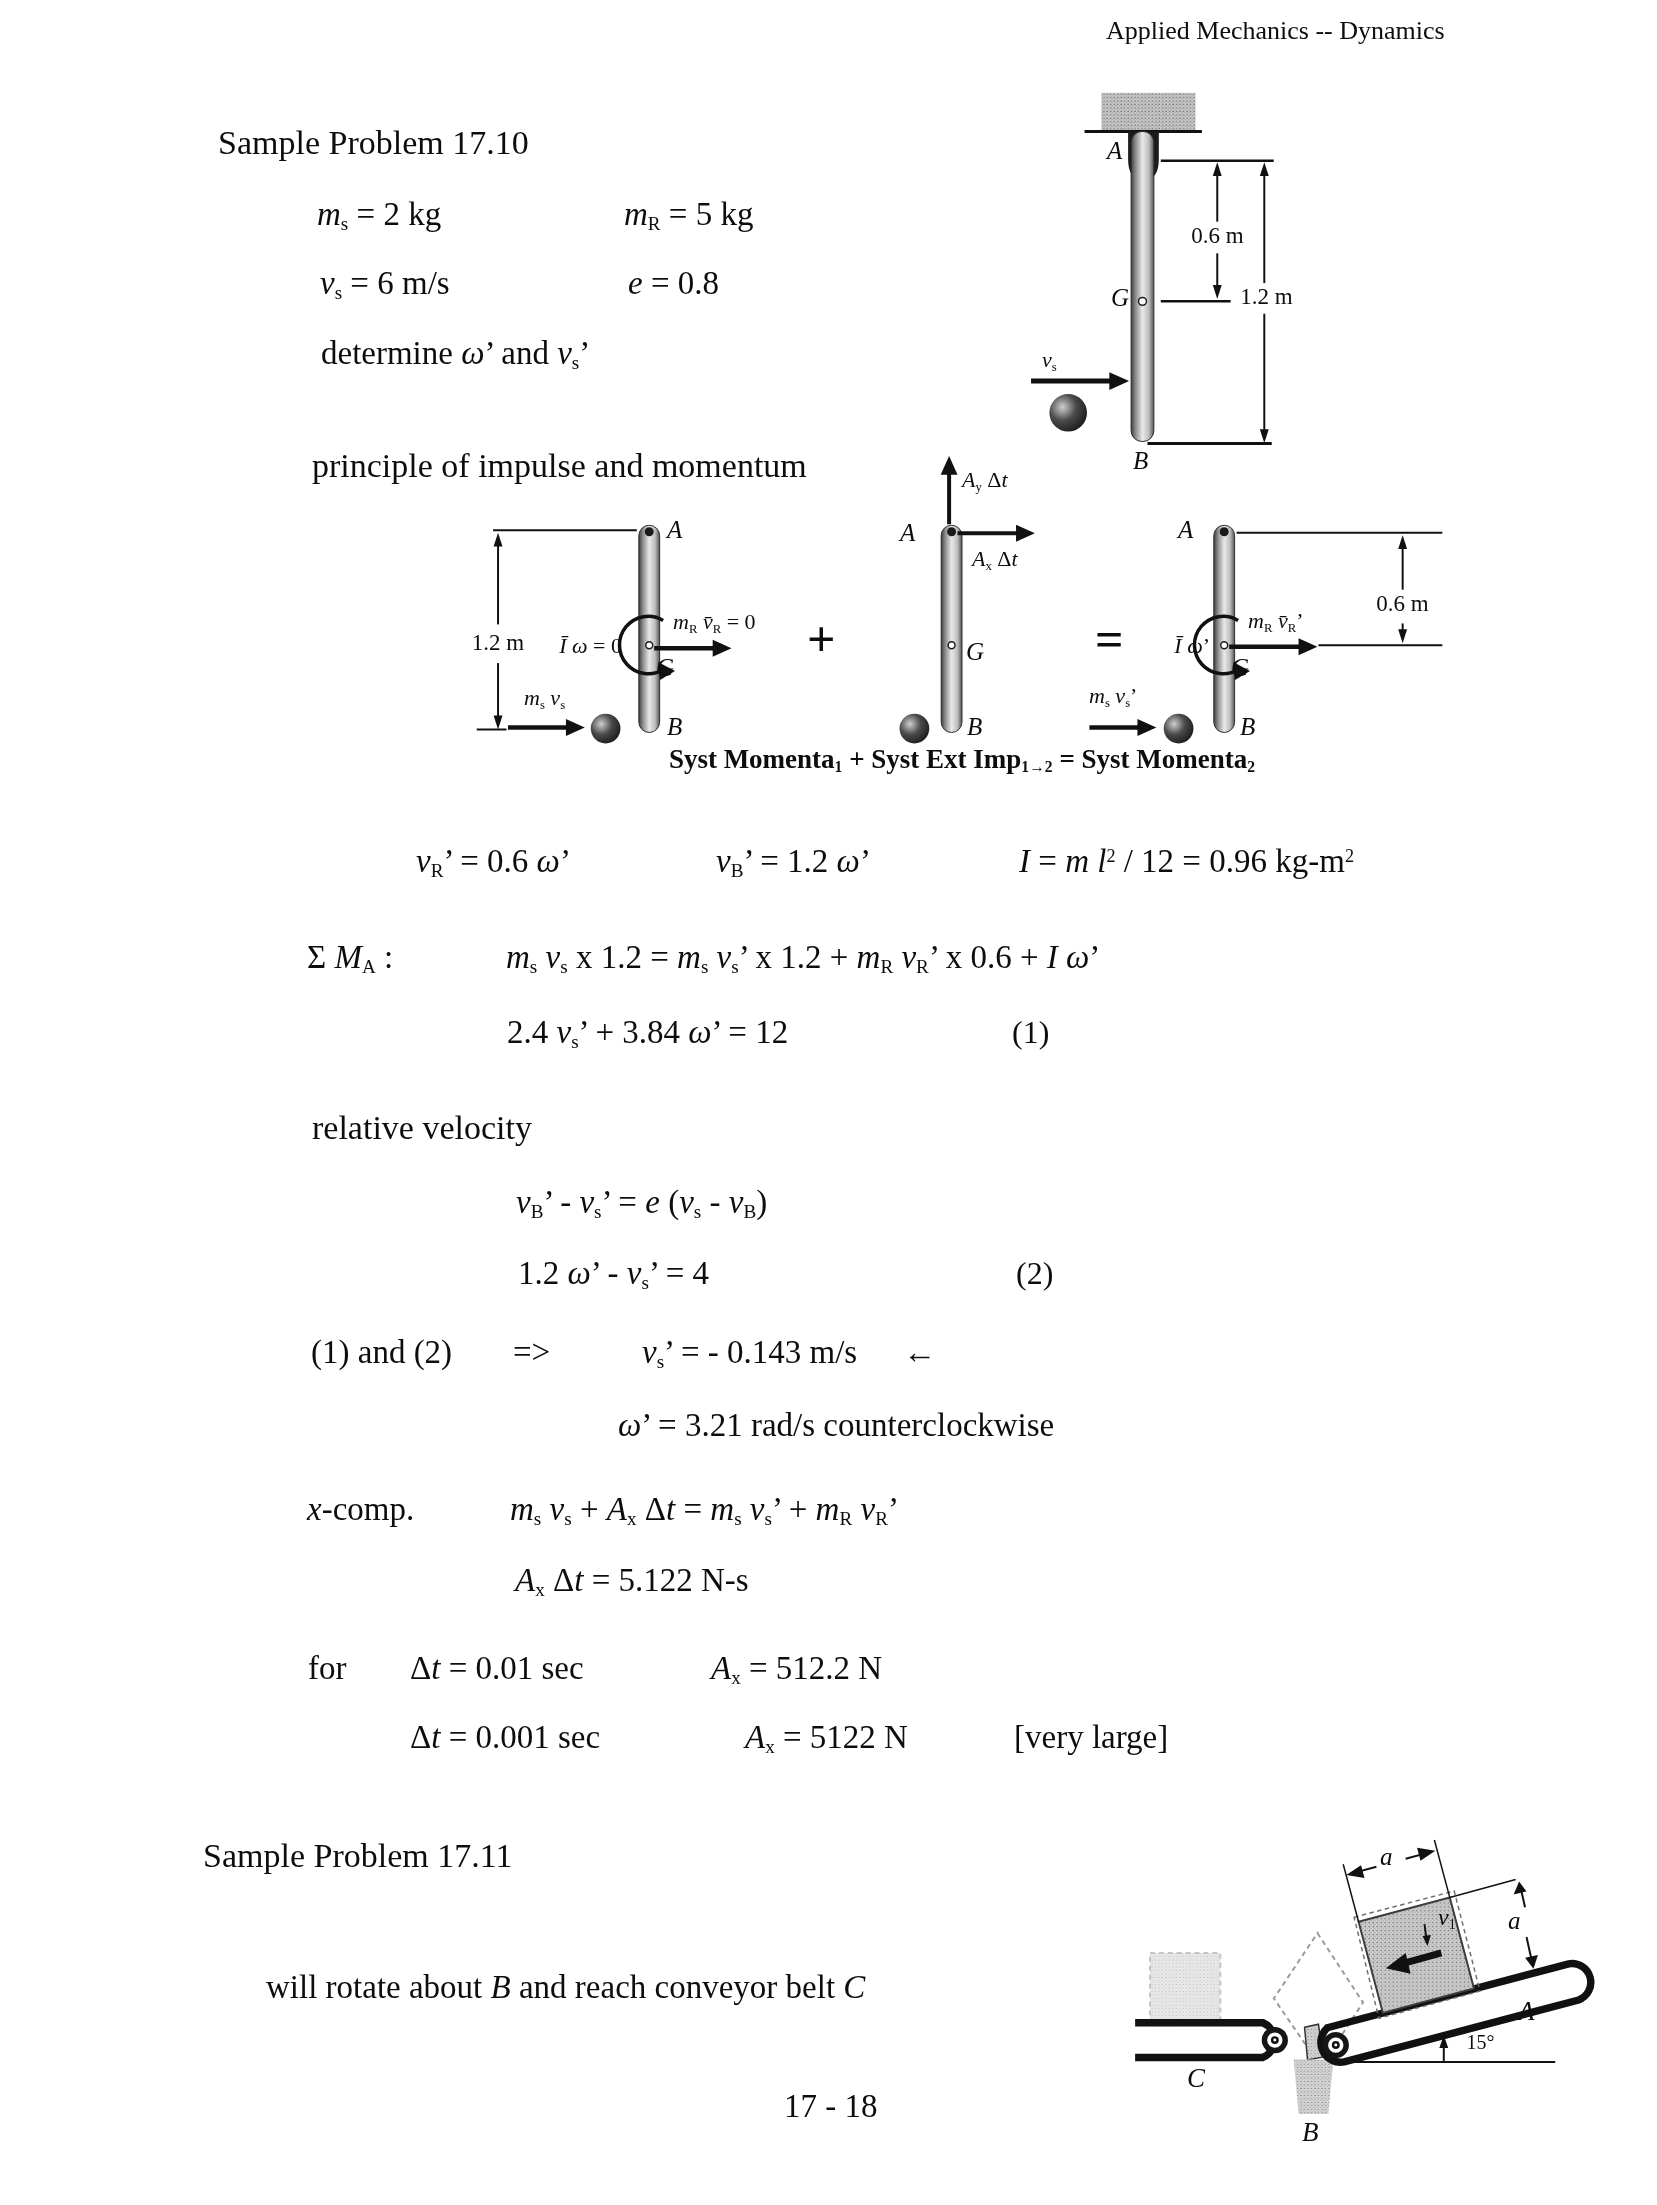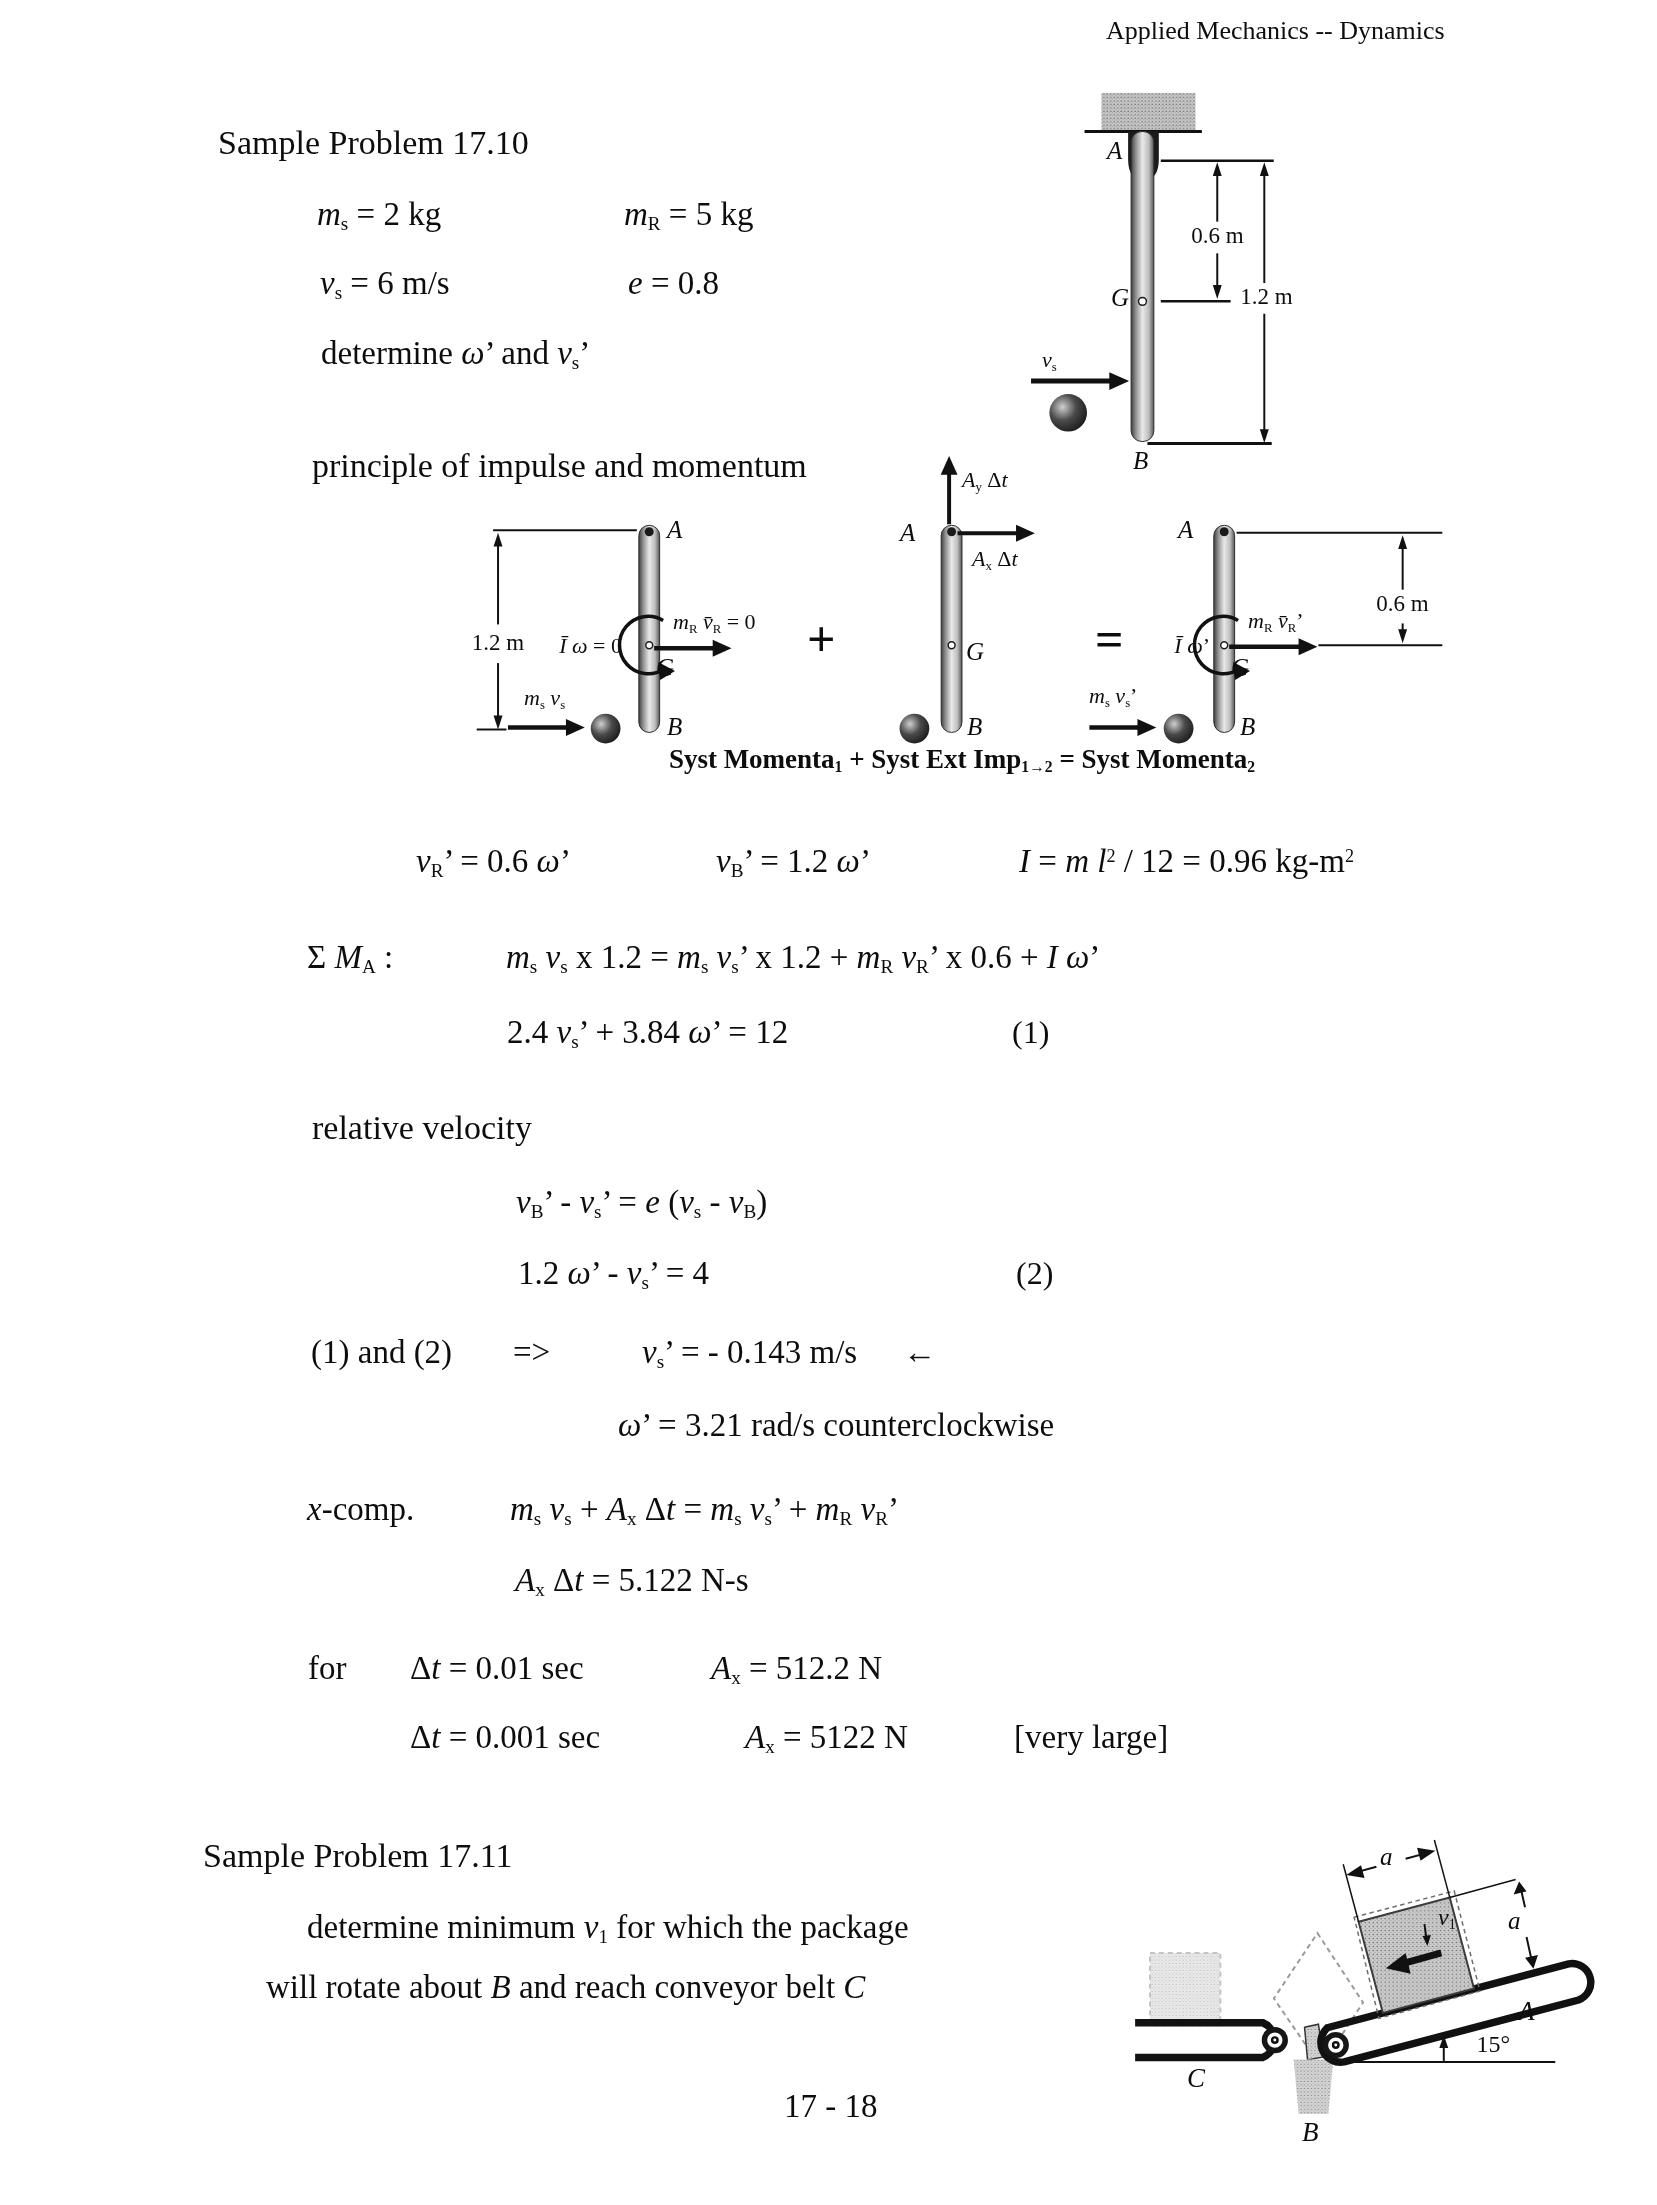--- a/index.html
+++ b/index.html
@@ -217,21 +217,20 @@
   <div class="t" style="left:515px;top:1562px;"><span class="seg-i">A</span><span class="seg-s">x</span><span class="seg-n"> Δ</span><span class="seg-i">t</span><span class="seg-n">  =  5.122 N-s</span></div>
 
   <div class="t" style="left:308px;top:1650px;">for</div>
   <div class="t" style="left:410px;top:1650px;"><span class="seg-n">Δ</span><span class="seg-i">t</span><span class="seg-n">  =  0.01 sec</span></div>
   <div class="t" style="left:711px;top:1650px;"><span class="seg-i">A</span><span class="seg-s">x</span><span class="seg-n">  =  512.2 N</span></div>
   <div class="t" style="left:410px;top:1719px;"><span class="seg-n">Δ</span><span class="seg-i">t</span><span class="seg-n">  =  0.001 sec</span></div>
   <div class="t" style="left:745px;top:1719px;"><span class="seg-i">A</span><span class="seg-s">x</span><span class="seg-n">  =  5122 N</span></div>
   <div class="t" style="left:1014px;top:1719px;">[very large]</div>
 
   <div class="t ttl" style="left:203px;top:1836px;">Sample Problem 17.11</div>
-  <div class="t" style="left:307px;top:1909px;"><span class="seg-n">determine minimum  </span><span class="seg-i">v</span><span class="seg-s">1</span><span class="seg-n">  for which the package</span></div>
   <div class="t" style="left:266px;top:1969px;"><span class="seg-n">will rotate about  </span><span class="seg-i">B</span><span class="seg-n">  and reach conveyor belt  </span><span class="seg-i">C</span></div>
 
   <div class="fig" style="left:1130px;top:1834px;width:527px;height:327px;">
     <svg width="527" height="327" viewBox="0 0 1063 660">
       <defs>
         <pattern id="st3" width="7" height="7" patternUnits="userSpaceOnUse">
           <rect width="7" height="7" fill="#d6d6d6"></rect>
           <circle cx="2" cy="2.5" r="1.2" fill="#6a6a6a"></circle>
           <circle cx="5.5" cy="5.5" r="0.9" fill="#8a8a8a"></circle>
         </pattern>
@@ -280,21 +279,21 @@
       <line x1="800" y1="208" x2="811" y2="258" stroke="#111" stroke-width="4"></line>
       <polygon points="814,272 823,244 797,250" fill="#111"></polygon>
 
       <line x1="425" y1="460" x2="858" y2="460" stroke="#111" stroke-width="4"></line>
       <line x1="633" y1="458" x2="633" y2="420" stroke="#111" stroke-width="4"></line>
       <polygon points="633,406 624,432 642,432" fill="#111"></polygon>
     </svg>
     <div class="fm" style="left:308px;top:70px;font-size:24px;"><span class="seg-i">v</span><span class="seg-s">1</span></div>
     <div class="fl" style="left:250px;top:9px;">a</div>
     <div class="fl" style="left:378px;top:73px;">a</div>
-    <div class="fd" style="left:321px;top:197px;width:59px;text-align:right;font-size:24px;">15°</div>
+    <div class="fd" style="left:321px;top:197px;width:59px;text-align:center;font-size:20px;">15°</div>
     <div class="fl" style="left:388px;top:162px;font-size:27px;">A</div>
     <div class="fl" style="left:172px;top:283px;font-size:27px;">B</div>
     <div class="fl" style="left:57px;top:229px;font-size:27px;">C</div>
   </div>
 
   <div class="t" style="left:784px;top:2088px;">17 - 18</div>
 
 </div>
 
 

